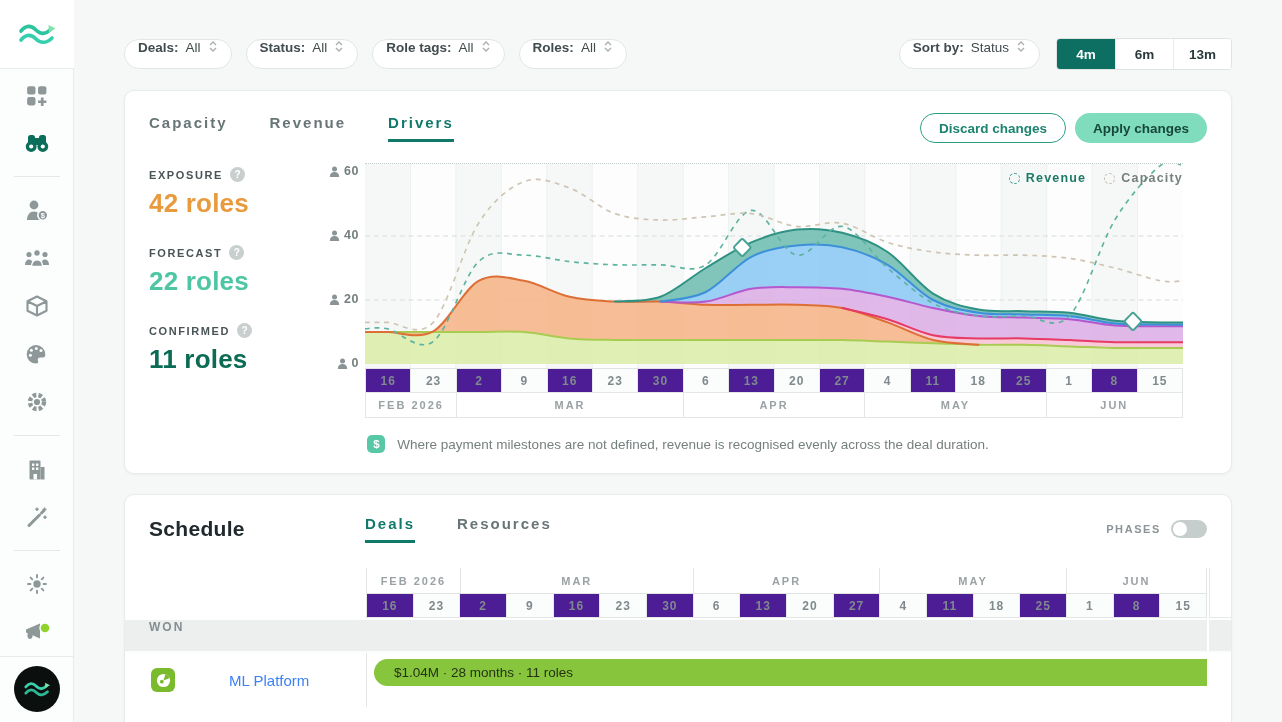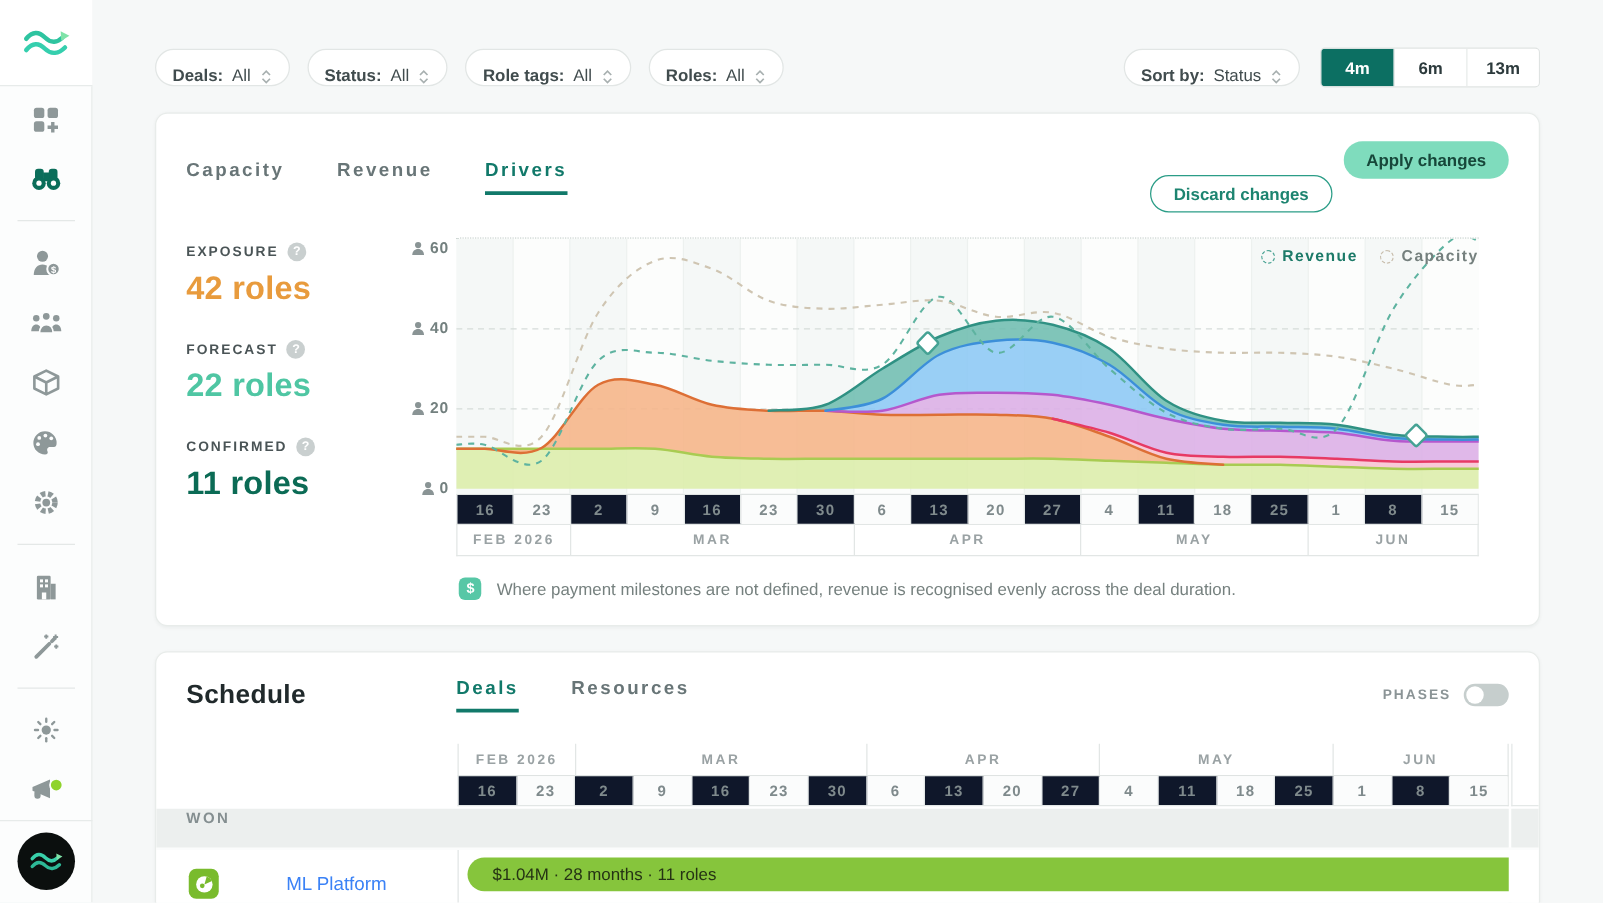--- a/index.html
+++ b/index.html
@@ -13,41 +13,41 @@
               border-bottom:1px solid #e7ebea; background:#fff; }
   .side-icon { height:28px; width:28px; margin:10px 0; display:flex; align-items:center; justify-content:center; cursor:pointer; }
   .side-divider { width:46px; border-top:1px solid #e4e8e7; margin:9px 0; }
   .side-bottom { margin-top:auto; width:74px; border-top:1px solid #e7ebea; display:flex; justify-content:center; padding:9px 0 10px; }
   .avatar { width:46px; height:46px; border-radius:50%; background:#0b0f0e; display:flex; align-items:center; justify-content:center; }
 
   
   .main { position:absolute; left:74px; top:0; width:1208px; height:722px; padding:0 50px; }
 
   .topbar { margin-top:38px; display:flex; align-items:center; }
-  .pill { display:inline-flex; align-items:flex-end; gap:7px; height:30px; padding:0 13px;
+  .pill { display:inline-flex; align-items:flex-start; gap:7px; height:30px; padding:0 13px;
           background:#fff; border:1px solid #e2e6e5; border-radius:16px; font-size:13.5px; color:#414c4e; cursor:pointer; }
   .pill + .pill { margin-left:14px; }
   .pill b { font-weight:700; }
   .topbar-right { margin-left:auto; display:flex; align-items:center; gap:16px; }
   .seg { display:flex; border:1px solid #dfe3e2; border-radius:4px; overflow:hidden; background:#fff; }
   .seg button { width:58px; height:30px; border:none; background:#fff; font-family:inherit;
                 font-size:13.5px; font-weight:700; color:#2c3a3c; cursor:pointer; border-left:1px solid #e7ebea; }
   .seg button:first-child { border-left:none; }
   .seg button.active { background:#0c6f62; color:#fff; }
 
   .card { background:#fff; border:1px solid #e8ecea; border-radius:10px; box-shadow:0 1px 3px rgba(20,40,35,.05); }
   .card-portfolio { margin-top:20px; padding:22px 24px 16px; }
   .card-head { display:flex; align-items:center; }
   .card-title { width:216px; font-size:21px; font-weight:700; color:#20292b; letter-spacing:.3px; }
   .tabs { display:flex; gap:42px; }
   .tab { font-size:15px; font-weight:700; letter-spacing:2px; color:#68757​7; color:#687577; cursor:pointer; padding-bottom:8px; }
   .tab.active { color:#11796a; border-bottom:3px solid #11796a; }
   .head-btns { margin-left:auto; display:flex; gap:9px; }
   .btn-ghost { height:30px; padding:0 18px; border-radius:16px; background:#fff; border:1px solid #2b9d87;
-               color:#1d8470; font-size:13.5px; font-weight:700; font-family:inherit; cursor:pointer;margin-top:27px; }
+               color:#1d8470; font-size:13.5px; font-weight:700; font-family:inherit; cursor:pointer; }
   .btn-mint  { height:30px; padding:0 18px; border-radius:16px; border:none; background:#7fdcbd;
                color:#17473a; font-size:13.5px; font-weight:700; font-family:inherit; cursor:pointer; }
 
   .pf-body { display:flex; margin-top:20px; }
   .stats { width:170px; padding-top:4px; }
   .stat { margin-bottom:26px; }
   .stat-label { display:flex; align-items:center; gap:7px; font-size:11px; font-weight:700;
                 letter-spacing:1.6px; color:#4a5456; }
   .help { width:15px; height:15px; border-radius:50%; background:#c9cfcf; color:#fff; font-size:10px;
           font-weight:700; display:inline-flex; align-items:center; justify-content:center; cursor:pointer; letter-spacing:0; }
@@ -62,21 +62,21 @@
   #chart-svg { display:block; background:#fcfdfc; }
   .legend { position:absolute; top:8px; right:24px; display:flex; gap:18px; align-items:center; }
   .legend-item { display:flex; align-items:center; gap:6px; cursor:pointer; }
   .legend-ring { width:11px; height:11px; border-radius:50%; border:1.6px dashed #999; }
   .legend-label { font-size:12.5px; font-weight:700; letter-spacing:1.2px; }
 
   .axis-dates { display:flex; border:1px solid #e2e6e5; border-top:1px solid #dfe3e2; height:25px; }
   .dcell { flex:1; display:flex; align-items:center; justify-content:center; font-size:12px; font-weight:700;
            color:#7f8a8c; letter-spacing:1px; border-right:1px solid #e4e8e7; background:#fbfcfc; }
   .dcell:last-child { border-right:none; }
-  .dcell.alt { background:#0f172a; }
+  .dcell.alt { background:#4c1d95; }
   .axis-months { display:flex; height:25px; border:1px solid #e2e6e5; border-top:none; background:#fff; }
   .mcell { display:flex; align-items:center; justify-content:center; font-size:11px; font-weight:700;
            color:#9aa2a4; letter-spacing:2px; border-right:1px solid #e2e6e5; }
   .mcell:last-child { border-right:none; }
 
   .note { display:flex; align-items:center; justify-content:center; gap:12px; margin:17px 0 4px; }
   .note-icon { width:18px; height:18px; border-radius:5px; background:#57c7a6; color:#fff; font-size:11.5px;
                font-weight:700; display:flex; align-items:center; justify-content:center; }
   .note-text { font-size:13.5px; color:#76817f; }
 

